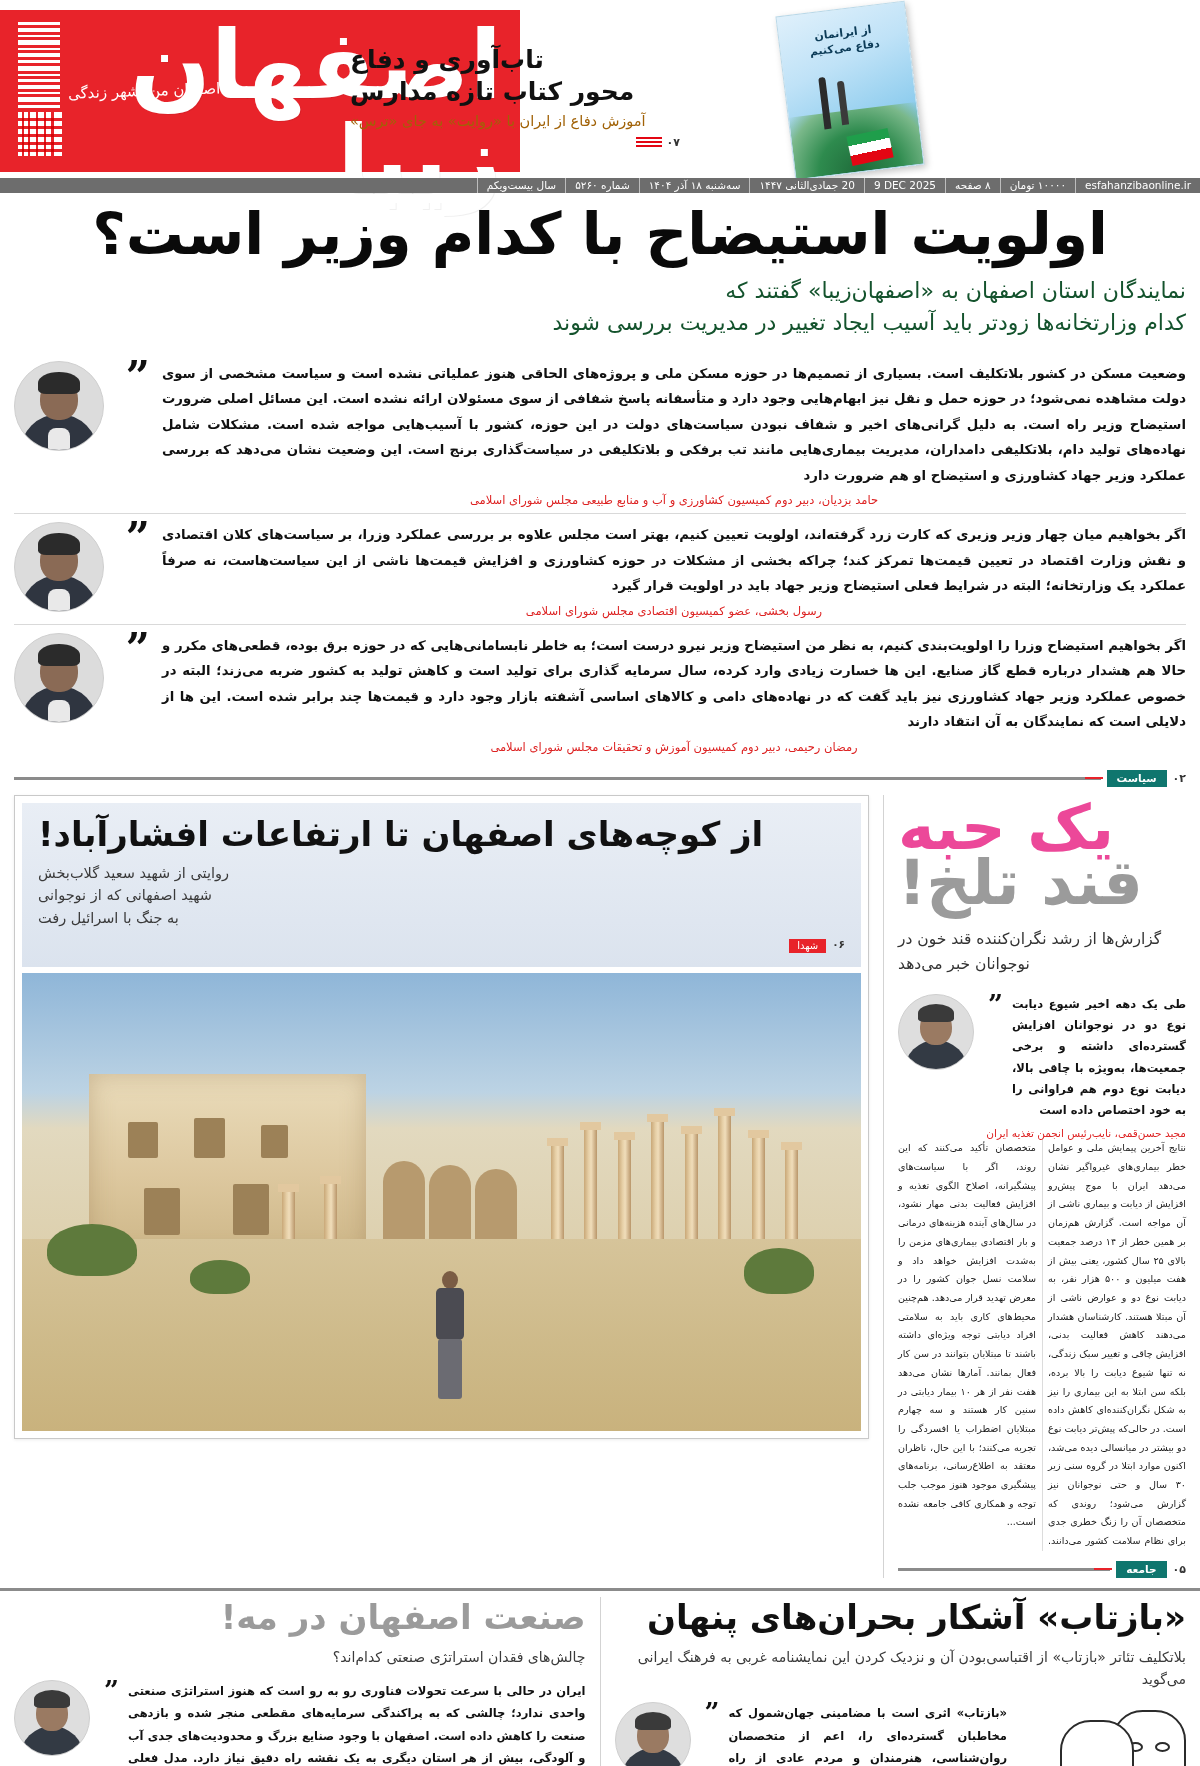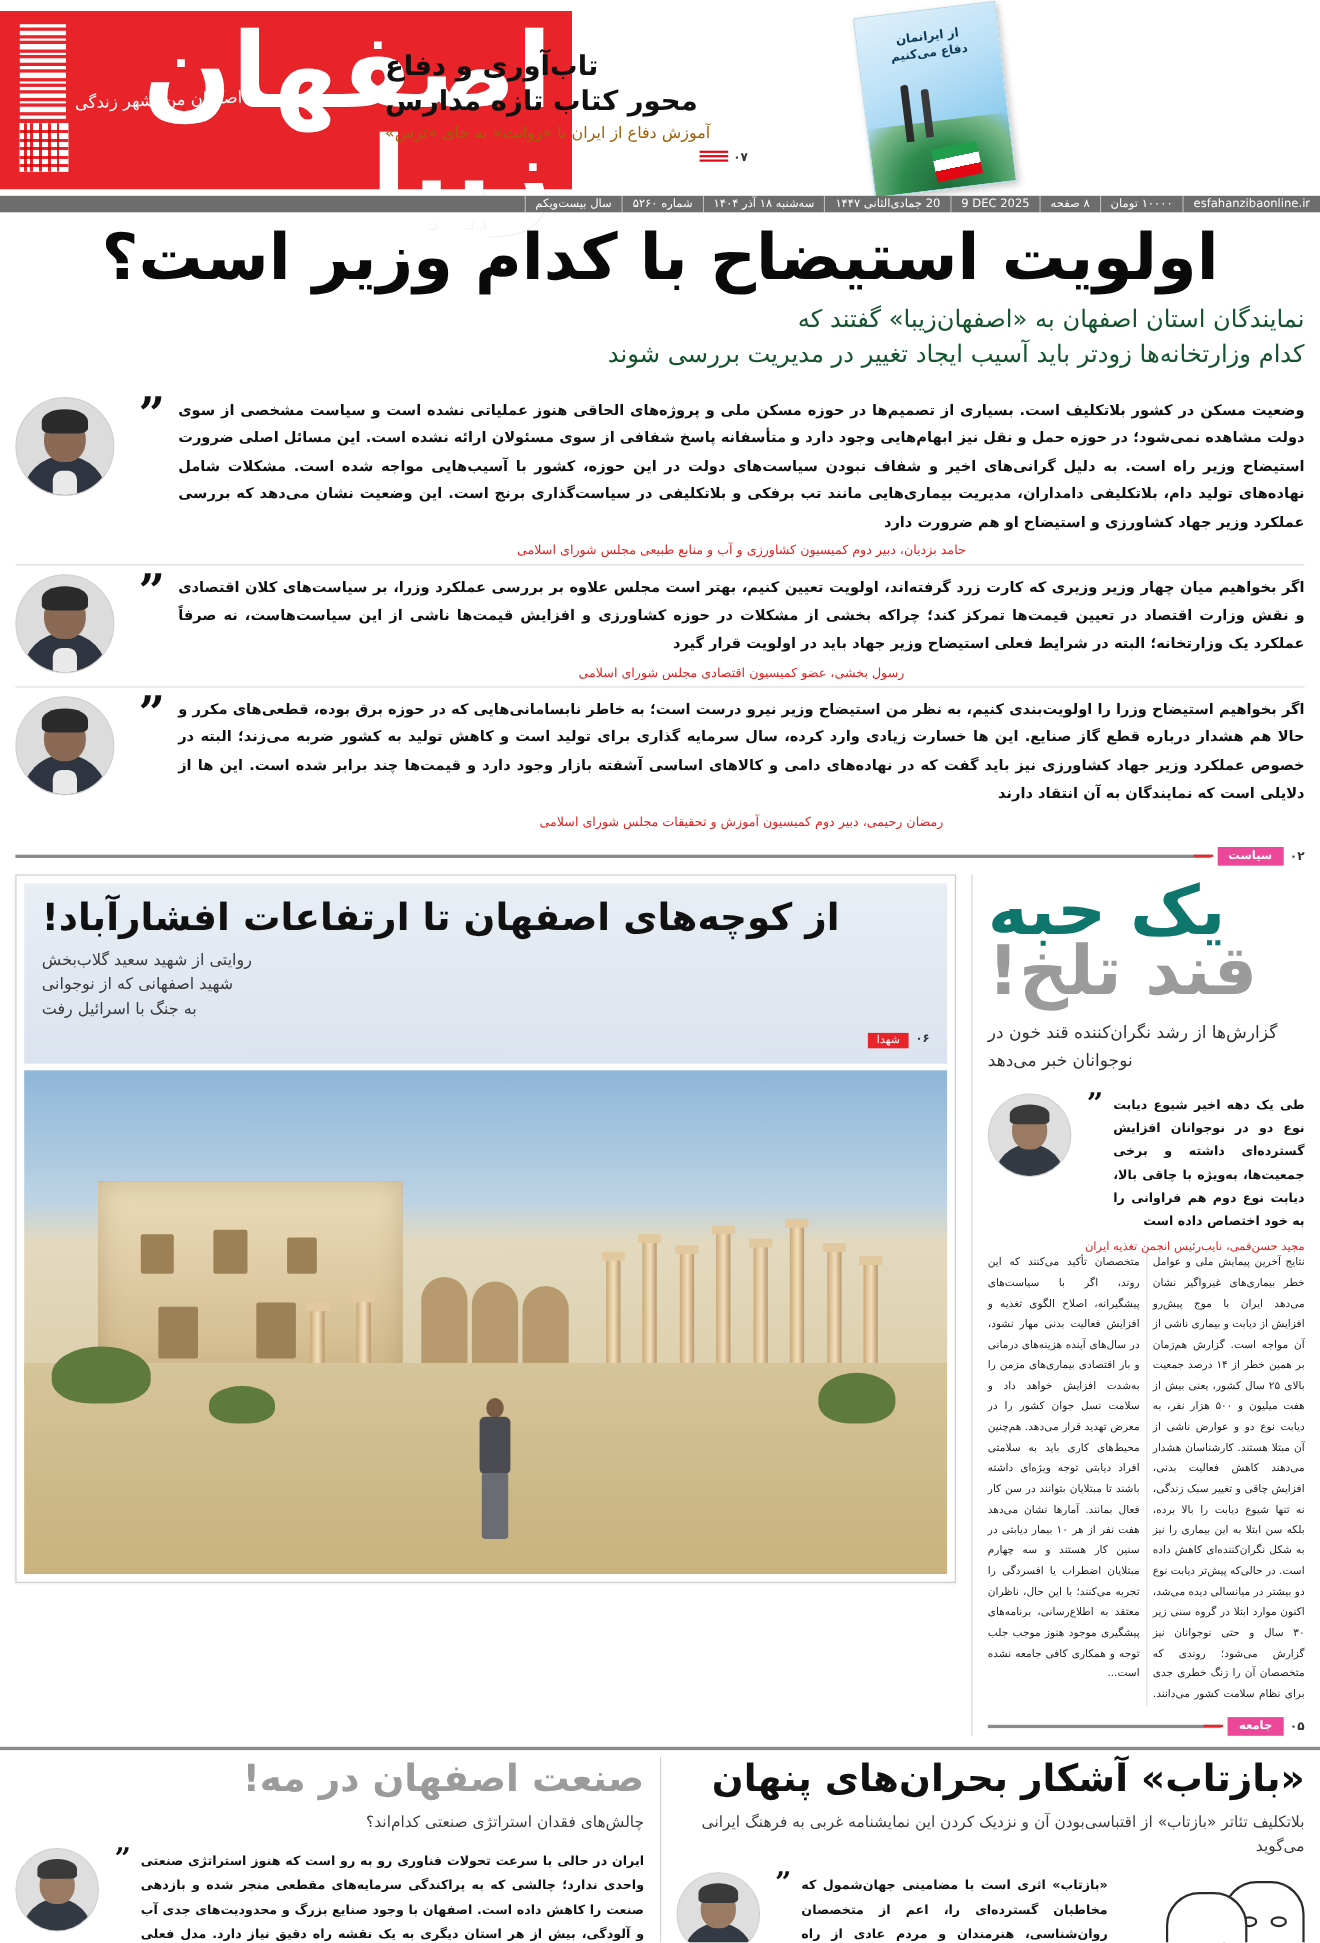--- a/index.html
+++ b/index.html
@@ -109,35 +109,35 @@
   .qphoto .hair { position:absolute; left:50%; top:10px; width:42px; height:22px; margin-left:-21px;
     background:#2b2b2b; border-radius:50% 50% 20% 20%; }
   .qphoto .body { position:absolute; left:50%; bottom:-6px; width:78px; height:42px; margin-left:-39px;
     background:#2f3540; border-radius:42px 42px 0 0; }
   .qphoto .shirt { position:absolute; left:50%; bottom:-6px; width:22px; height:28px; margin-left:-11px;
     background:#e9e9e9; border-radius:8px 8px 0 0; }
 
   .sec-divider { display:flex; align-items:center; gap:6px; margin:10px 0 0; }
   .sec-divider .line { flex:1; height:3px; background:#8b8b8b; }
   .sec-badge {
-    background:#ec4899; color:#fff; font-size:10.5px; font-weight:bold;
+    background:#0f766e; color:#fff; font-size:10.5px; font-weight:bold;
     padding:2px 10px 3px; position:relative;
   }
   .sec-badge:after { content:""; position:absolute; left:-22px; top:50%; margin-top:-1px; width:18px; height:2px; background:#e8232a;}
   .sec-page { font-size:11px; color:#333; font-weight:bold; }
 
   
   .midrow { display:flex; gap:14px; padding:0 14px; margin-top:8px; align-items:flex-start; }
   .col-left { flex:0 0 288px; }
   .col-right { flex:1; }
 
   .sugar-title {
     text-align:left; line-height:.95; margin-top:4px;
   }
-  .sugar-title .l1 { font-size:62px; font-weight:bold; color:#0f766e; letter-spacing:-2px; }
+  .sugar-title .l1 { font-size:62px; font-weight:bold; color:#ec4899; letter-spacing:-2px; }
   .sugar-title .l2 { font-size:62px; font-weight:bold; color:#9b9b9b; letter-spacing:-2px; display:block; margin-top:-4px;}
   .sugar-sub { font-size:15.5px; color:#333; line-height:1.65; margin-top:14px; text-align:left; }
 
   .expert-box { display:flex; gap:9px; margin-top:16px; align-items:flex-start; }
   .expert-text { flex:1; font-size:11.5px; line-height:1.85; color:#111; font-weight:bold; text-align:justify; }
   .expert-attr { color:#d22; font-size:10.5px; font-weight:normal; margin-top:6px; text-align:right;}
   .expert-photo { flex:0 0 76px; width:76px; height:76px; border-radius:50%; overflow:hidden; border:1px solid #cfcfcf; position:relative; background:#dedede; }
   .expert-photo .head { position:absolute; left:50%; top:14px; width:32px; height:36px; margin-left:-16px; background:#9a7a62; border-radius:50% 50% 45% 45%;}
   .expert-photo .hair { position:absolute; left:50%; top:9px; width:36px; height:18px; margin-left:-18px; background:#3a3a3a; border-radius:50% 50% 18% 18%;}
   .expert-photo .body { position:absolute; left:50%; bottom:-5px; width:64px; height:34px; margin-left:-32px; background:#333a44; border-radius:34px 34px 0 0;}

